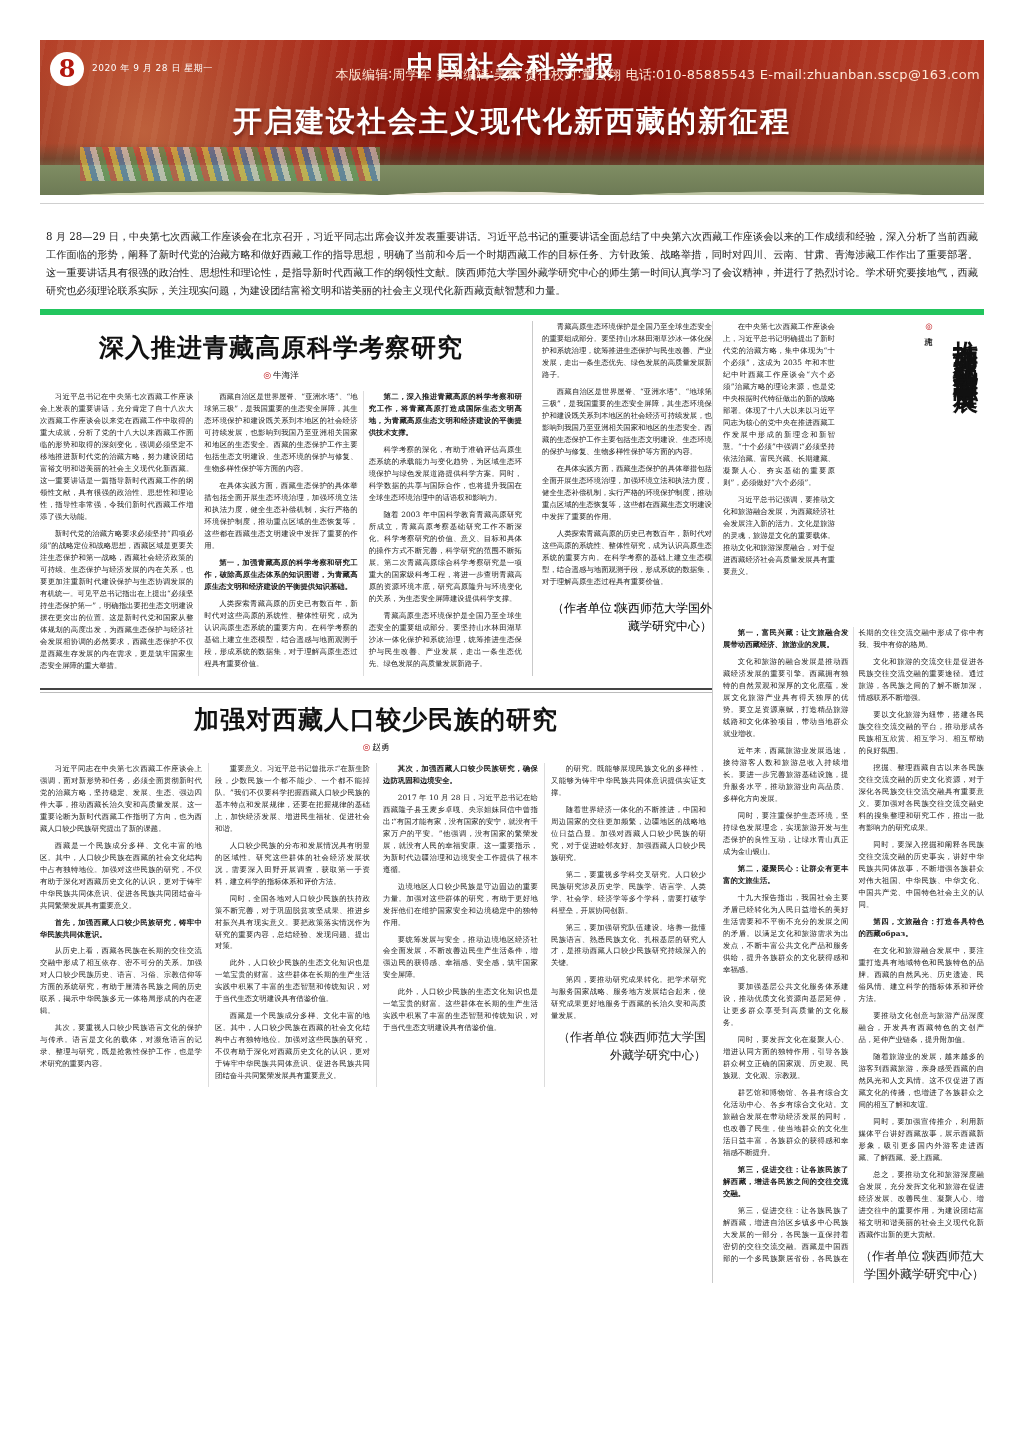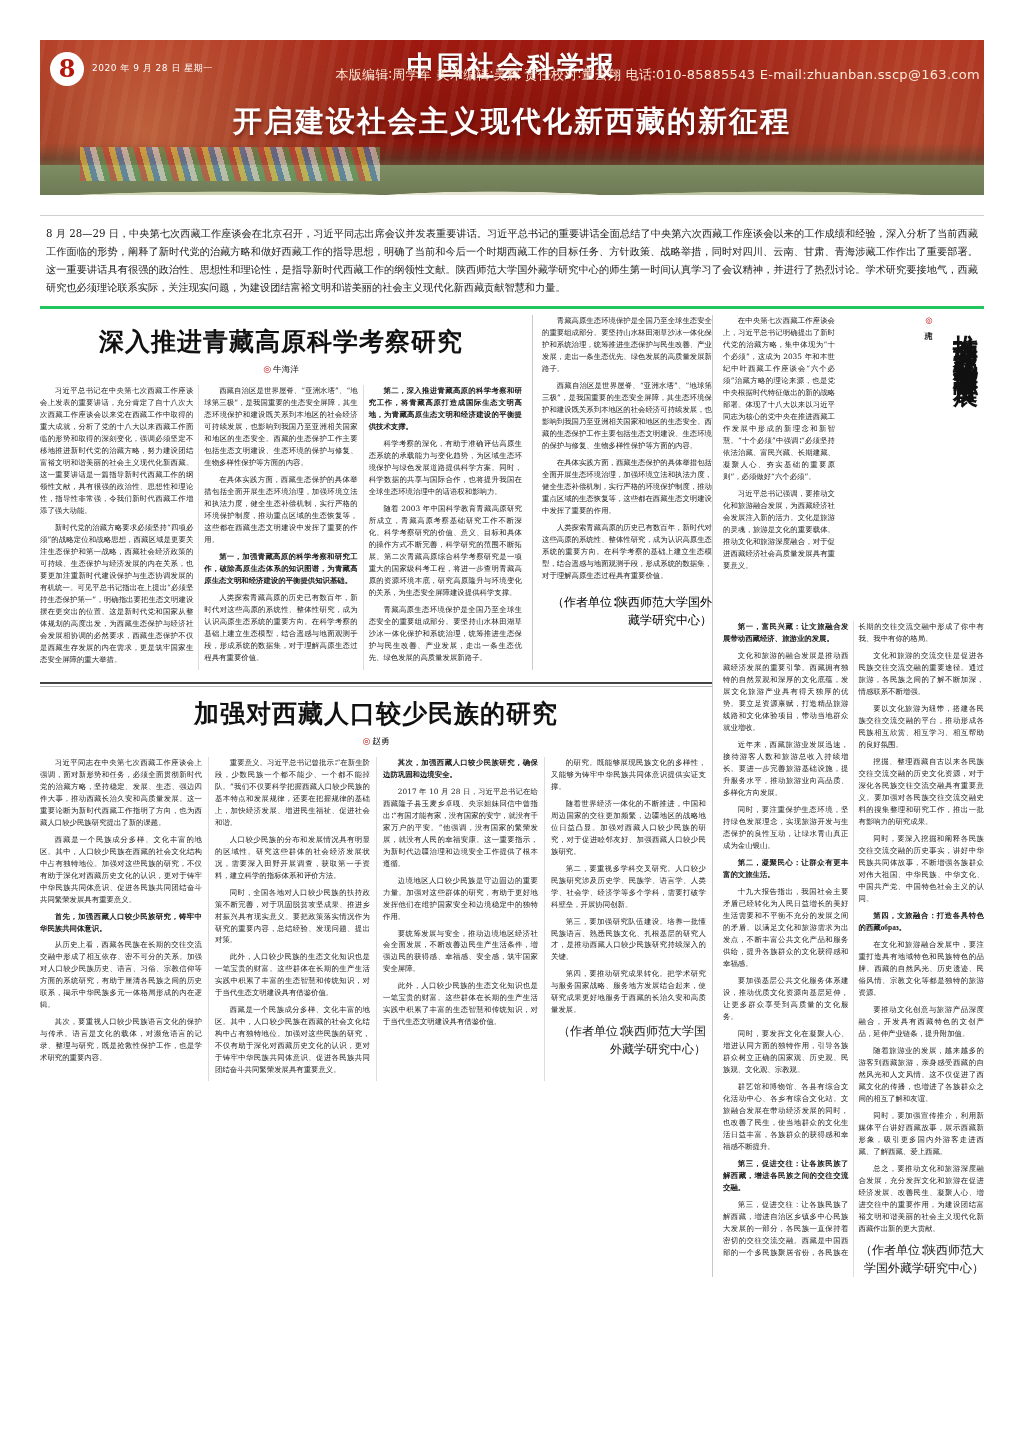--- a/index.html
+++ b/index.html
@@ -38,29 +38,29 @@
      background:
        radial-gradient(ellipse at 20% 120%, #cfd5b2 0 18%, rgba(207,213,178,0) 19%),
        radial-gradient(ellipse at 48% 130%, #e8e4d2 0 22%, rgba(232,228,210,0) 23%),
        radial-gradient(ellipse at 78% 120%, #bfc6a4 0 18%, rgba(191,198,164,0) 19%),
        linear-gradient(180deg,#7f8d63,#6d7a55);}
   .mh-flags{position:absolute;left:40px;bottom:14px;width:300px;height:34px;
      background:repeating-linear-gradient(75deg,#d94a3a 0 6px,#f2d24a 6px 12px,#4f86c6 12px 18px,#e9ece8 18px 24px,#5ea05b 24px 30px);
      opacity:.55;filter:blur(.4px);}
 
   
-  .lead{margin-top:20px;border-top:1px solid #cfcfcf;border-bottom:3px solid #22c55e;padding:9px 6px 10px 6px;}
+  .lead{margin-top:8px;border-top:1px solid #cfcfcf;border-bottom:6px solid #22c55e;padding:24px 6px 10px 6px;}
   .lead p{margin:0;font-family:"DejaVu Serif","Liberation Serif",serif;font-size:10.2px;line-height:1.75;
      color:#1a1a1a;text-align:justify;}
 
   
   .col-text{font-family:"DejaVu Serif","Liberation Serif",serif;font-size:7.4px;line-height:1.62;
      color:#1b1b1b;text-align:justify;}
   .col-text p{margin:0 0 5px 0;text-indent:2em;}
-  .sub-h{font-weight:bold;font-family:Liberation Serif, serif;}
+  .sub-h{font-weight:bold;}
   .byline{font-family:"DejaVu Serif","Liberation Serif",serif;font-size:8.6px;text-align:center;margin:6px 0 9px 0;color:#111;}
   .byline .dot{color:#c0161a;font-size:9px;margin-right:2px;}
   .art-title{font-family:"DejaVu Serif","Liberation Serif",serif;font-weight:bold;font-size:25px;
      text-align:center;letter-spacing:1px;color:#111;margin:10px 0 2px 0;}
   .affil{font-family:"DejaVu Serif","Liberation Serif",serif;font-size:12px;text-align:right;margin-top:6px;line-height:1.5;}
 
   
   .body-wrap{position:relative;margin-top:6px;display:flex;gap:0;}
   .left-block{width:672px;}
   .right-block{width:272px;border-left:1px solid #c9c9c9;padding-left:10px;box-sizing:border-box;}
@@ -218,21 +218,21 @@
 
         <p>群艺馆和博物馆、各县有综合文化活动中心、各乡有综合文化站。文旅融合发展在带动经济发展的同时，也改善了民生，使当地群众的文化生活日益丰富，各族群众的获得感和幸福感不断提升。</p>
         <p class="sub-h">第三，促进交往：让各族民族了解西藏，增进各民族之间的交往交流交融。</p>
         <p>第三，促进交往：让各族民族了解西藏，增进自治区乡镇多中心民族大发展的一部分，各民族一直保持着密切的交往交流交融。西藏是中国西部的一个多民族聚居省份，各民族在长期的交往交流交融中形成了你中有我、我中有你的格局。</p>
         <p>文化和旅游的交流交往是促进各民族交往交流交融的重要途径。通过旅游，各民族之间的了解不断加深，情感联系不断增强。</p>
         <p>要以文化旅游为纽带，搭建各民族交往交流交融的平台，推动形成各民族相互欣赏、相互学习、相互帮助的良好氛围。</p>
         <p>挖掘、整理西藏自古以来各民族交往交流交融的历史文化资源，对于深化各民族交往交流交融具有重要意义。要加强对各民族交往交流交融史料的搜集整理和研究工作，推出一批有影响力的研究成果。</p>
         <p>同时，要深入挖掘和阐释各民族交往交流交融的历史事实，讲好中华民族共同体故事，不断增强各族群众对伟大祖国、中华民族、中华文化、中国共产党、中国特色社会主义的认同。</p>
 
         <p class="sub-h">第四，文旅融合：打造各具特色的西藏образ。</p>
-        <p>在文化和旅游融合发展中，要注重打造具有地域特色和民族特色的品牌。西藏的自然风光、历史遗迹、民俗风情、宗教文化等都是独特的旅游资源。</p>
+        <p>在文化和旅游融合发展中，要注重打造具有地域特色和民族特色的品牌。西藏的自然风光、历史遗迹、民俗风情、建立科学的指标体系和评价方法。</p>
         <p>要推动文化创意与旅游产品深度融合，开发具有西藏特色的文创产品，延伸产业链条，提升附加值。</p>
         <p>随着旅游业的发展，越来越多的游客到西藏旅游，亲身感受西藏的自然风光和人文风情。这不仅促进了西藏文化的传播，也增进了各族群众之间的相互了解和友谊。</p>
         <p>同时，要加强宣传推介，利用新媒体平台讲好西藏故事，展示西藏新形象，吸引更多国内外游客走进西藏、了解西藏、爱上西藏。</p>
         <p>总之，要推动文化和旅游深度融合发展，充分发挥文化和旅游在促进经济发展、改善民生、凝聚人心、增进交往中的重要作用，为建设团结富裕文明和谐美丽的社会主义现代化新西藏作出新的更大贡献。</p>
         <div class="affil">（作者单位∶陕西师范大学国外藏学研究中心）</div>
       </div>
     </div>
 
   </div>
  </div>

